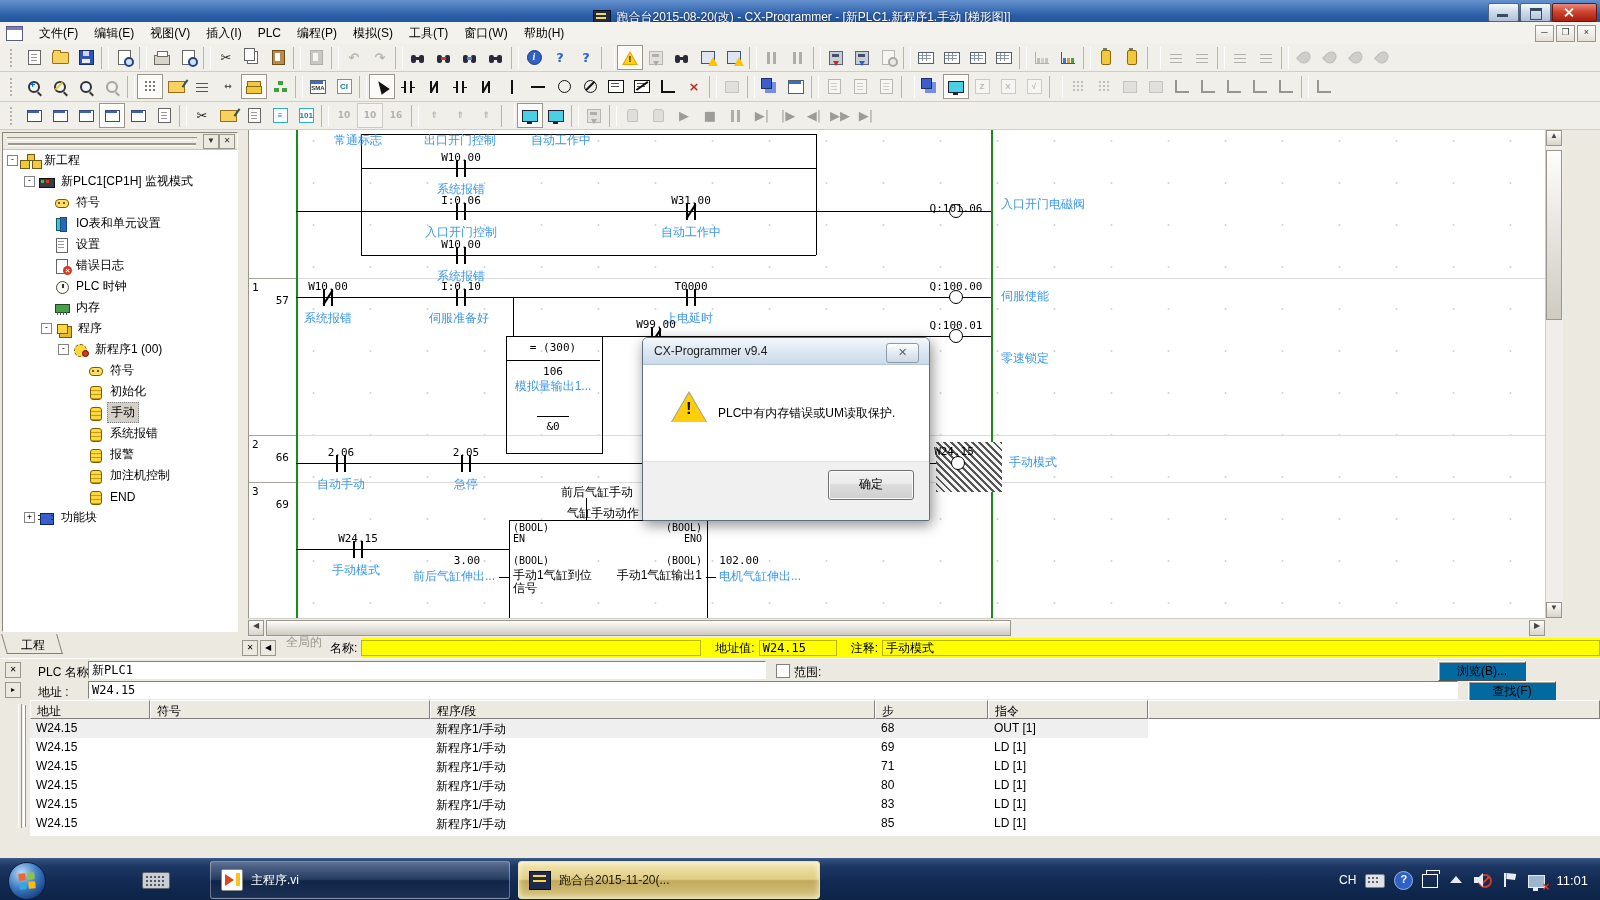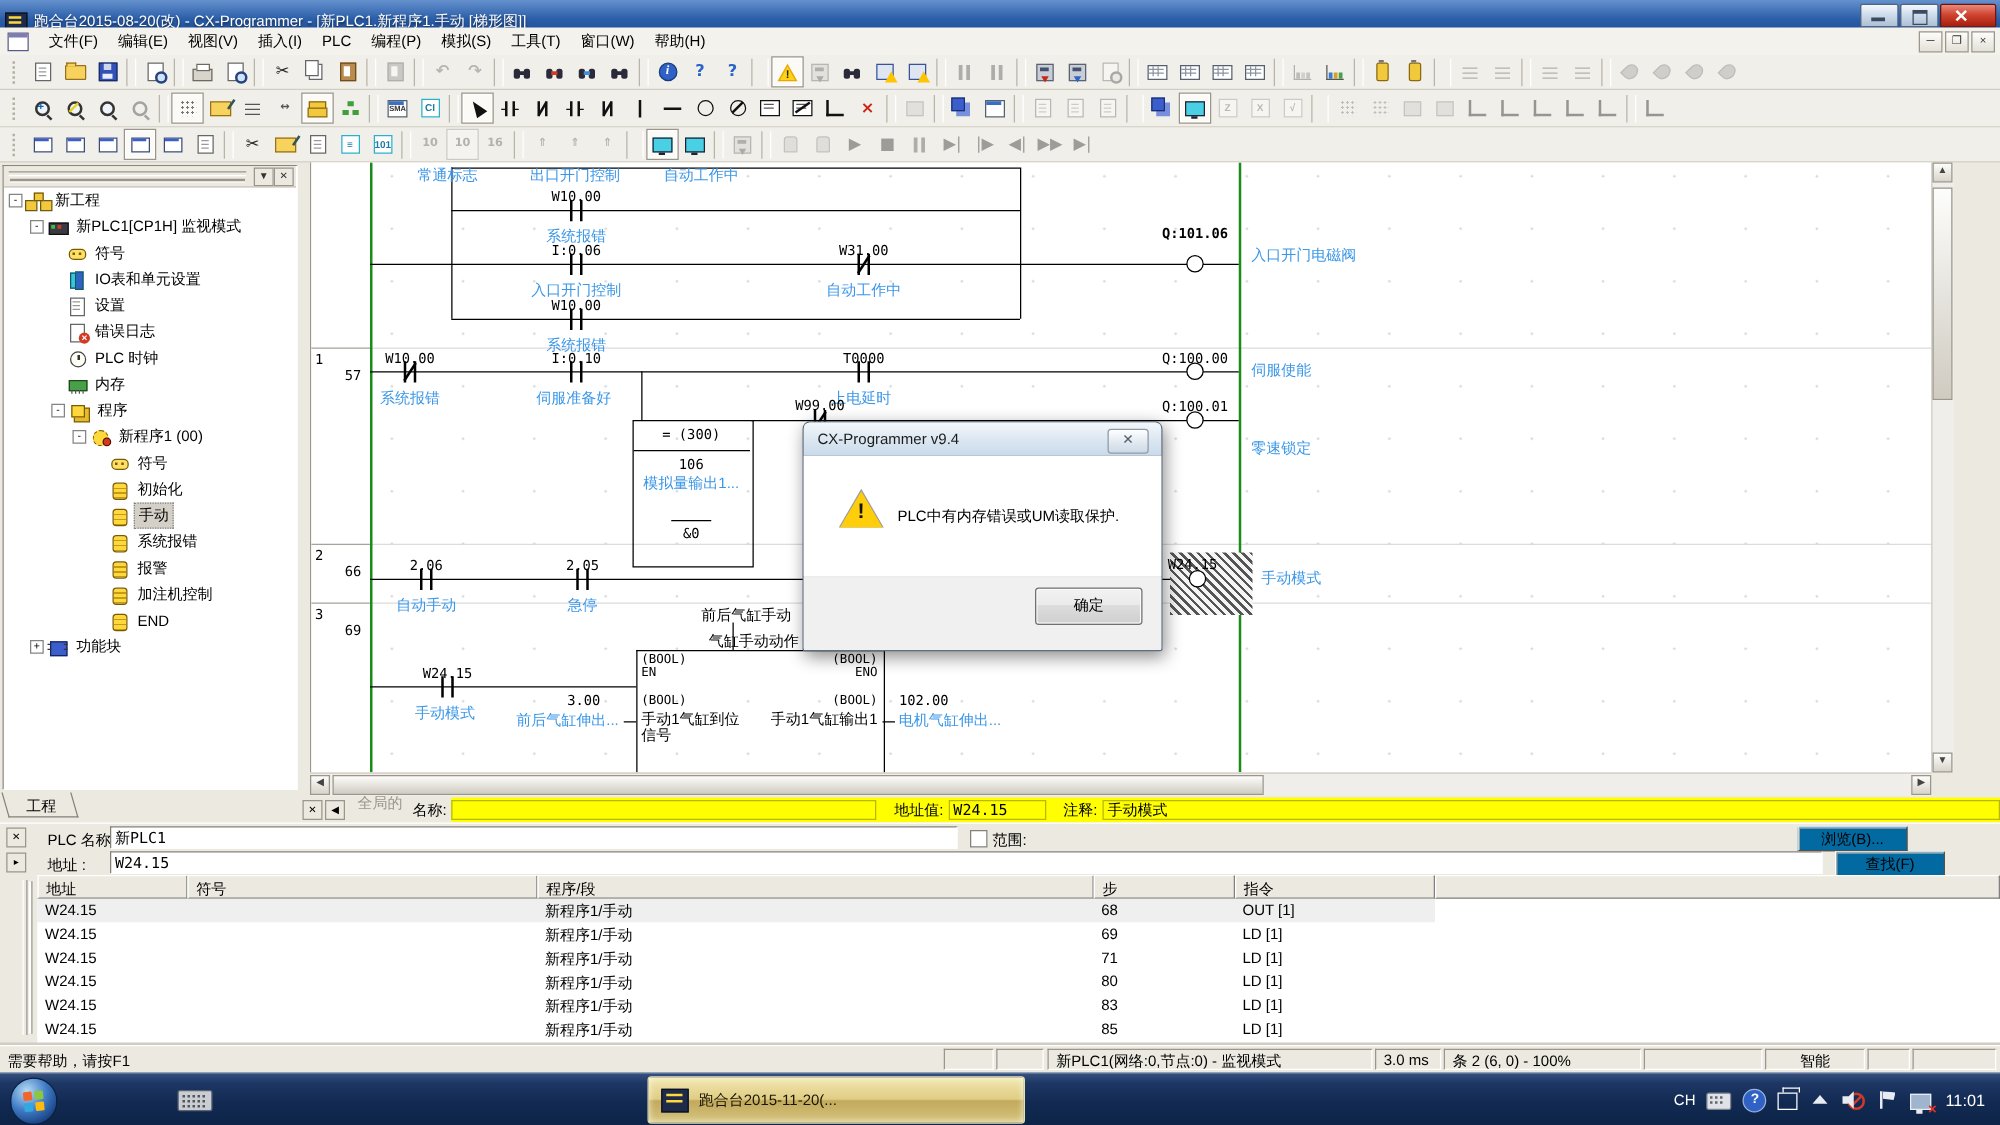--- a/index.html
+++ b/index.html
@@ -3,21 +3,21 @@
 <meta charset="utf-8">
 <style>
   html,body{margin:0;padding:0;background:#000;}
   .screen{position:relative;width:1600px;height:900px;overflow:hidden;
     font-family:"Liberation Sans","DejaVu Sans",sans-serif;font-size:12px;color:#000;
     background:#ece9e1;}
   .abs{position:absolute;}
   
   .titlebar{position:absolute;left:0;top:0;width:1600px;height:34px;
     background:linear-gradient(#6591cd,#2b5ea9 45%,#16418b);display:flex;align-items:center;
-    color:#fff;}
+    color:#fff;justify-content:center;}
   .appicon{width:16px;height:13px;margin:0 5px 0 4px;background:#1d2a4a;border:1px solid #0a1020;position:relative;}
   .appicon::before{content:'';position:absolute;left:2px;top:2px;width:10px;height:2px;background:#ffd83d;box-shadow:0 4px 0 #ffd83d;}
   .tb-title{font-size:12px;text-shadow:0 1px 2px rgba(0,0,0,.6);white-space:nowrap;}
   .capbtns{position:absolute;right:3px;top:3px;display:flex;gap:1px;}
   .capbtn{width:29px;height:17px;border:1px solid #52637c;border-radius:2px;
     background:linear-gradient(#f4f8fc,#cfdcec 45%,#aebfd4);position:relative;}
   .capbtn.close{width:43px;background:linear-gradient(#e98a7d,#cf4531 45%,#a61e0c);border-color:#6e150a;}
   .capbtn .g-min{position:absolute;left:8px;bottom:4px;width:11px;height:3px;background:#3a4a60;}
   .capbtn .g-max{position:absolute;left:9px;top:4px;width:10px;height:8px;border:1px solid #3a4a60;border-top-width:3px;}
   .capbtn .g-x1,.capbtn .g-x2{position:absolute;left:15px;top:3px;width:2px;height:11px;background:#fff;}
@@ -873,21 +873,21 @@
     <div class="clab" style="left:211px;top:2px;">出口开门控制</div>
     <div class="clab" style="left:312px;top:2px;">自动工作中</div>
     <div class="alab" style="left:212px;top:21px;">W10.00</div>
     <div class="clab" style="left:212px;top:51px;">系统报错</div>
     <div class="alab" style="left:212px;top:64px;">I:0.06</div>
     <div class="alab" style="left:442px;top:64px;">W31.00</div>
     <div class="clab" style="left:212px;top:94px;">入口开门控制</div>
     <div class="clab" style="left:442px;top:94px;">自动工作中</div>
     <div class="alab" style="left:212px;top:108px;">W10.00</div>
     <div class="clab" style="left:212px;top:138px;">系统报错</div>
-    <div class="alab" style="left:707px;top:50px;font-weight:bold;">Q:101.06</div>
+    <div class="alab" style="left:707px;top:72px;">Q:101.06</div>
     <div class="clab llab" style="left:752px;top:66px;">入口开门电磁阀</div>
 
     <div class="wh" style="left:47px;top:167px;width:695px;"></div>
     <div class="kc nc" style="left:79px;top:167px;"></div>
     <div class="kc" style="left:212px;top:167px;"></div>
     <div class="kc" style="left:442px;top:167px;"></div>
     <div class="kcoil" style="left:707px;top:167px;"></div>
     <div class="alab" style="left:79px;top:150px;">W10.00</div>
     <div class="clab" style="left:79px;top:180px;">系统报错</div>
     <div class="alab" style="left:212px;top:150px;">I:0.10</div>
@@ -1041,32 +1041,20 @@
         <div class="grow" style="top: 114px; background: rgb(255, 255, 255);">
           <div class="gtd" style="width: 120px;">W24.15</div>
           <div class="gtd" style="width: 280px;"></div>
           <div class="gtd" style="width: 445px;">新程序1/手动</div>
           <div class="gtd" style="width: 113px;">85</div>
           <div class="gtd" style="width: 160px;">LD [1]</div>
         </div>
       </div>
   </div>
 
-  <div class="statusbar">
-    <span class="abs" style="left:6px;top:4px;">需要帮助，请按F1</span>
-    <span class="sseg" style="left:755px;width:40px;"></span>
-    <span class="sseg" style="left:797px;width:38px;"></span>
-    <span class="sseg" style="left:838px;width:260px;">新PLC1(网络:0,节点:0) - 监视模式</span>
-    <span class="sseg" style="left:1100px;width:53px;">3.0 ms</span>
-    <span class="sseg" style="left:1155px;width:158px;">条 2 (6, 0) - 100%</span>
-    <span class="sseg" style="left:1315px;width:95px;"></span>
-    <span class="sseg" style="left:1412px;width:80px;text-align:center;">智能</span>
-    <span class="sseg" style="left:1494px;width:34px;"></span>
-    <span class="sseg" style="left:1530px;width:67px;"></span>
-  </div>
 
   <div class="dialog">
     <div class="dlgtitle">
       <span>CX-Programmer v9.4</span>
     </div>
     <div class="dlgclose">✕</div>
     <div class="dlgbody">
       <div class="warnicon"></div>
       <div class="dlgmsg">PLC中有内存错误或UM读取保护.</div>
     </div>
@@ -1078,20 +1066,24 @@
   <div class="taskbar">
     <div class="orb">
       <span class="orbflag">
           <i></i>
           <i></i>
           <i></i>
           <i></i>
         </span>
     </div>
     <div class="tb-smicon"></div>
+    <div class="taskbtn" style="left:210px;width:300px;">
+      <span class="lvicon"></span>
+      <span>主程序.vi</span>
+    </div>
     <div class="taskbtn active" style="left:518px;width:302px;">
       <span class="cxicon"></span>
       <span>跑合台2015-11-20(...</span>
     </div>
     <div class="tray">
       <span class="lang">CH</span>
       <span class="trico tri-kbd"></span>
       <span class="trico tri-help"></span>
       <span class="trico tri-restore"></span>
       <span class="trico tri-up"></span>

